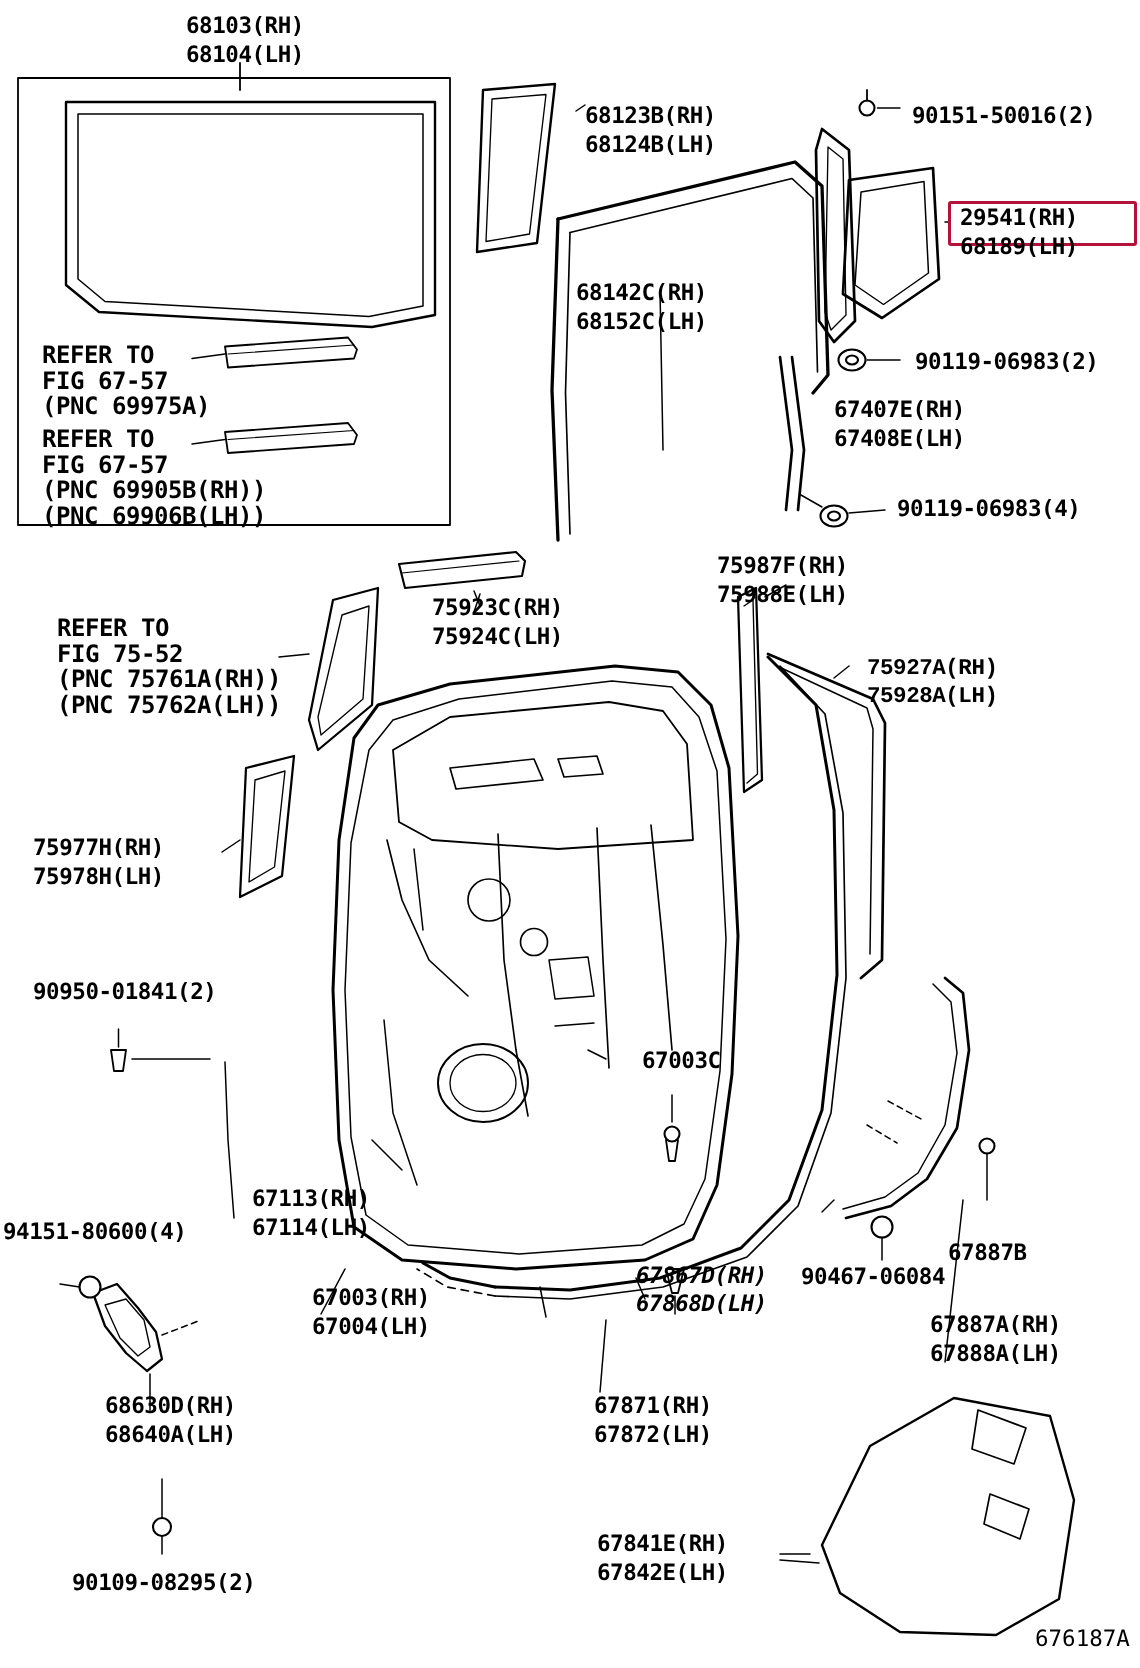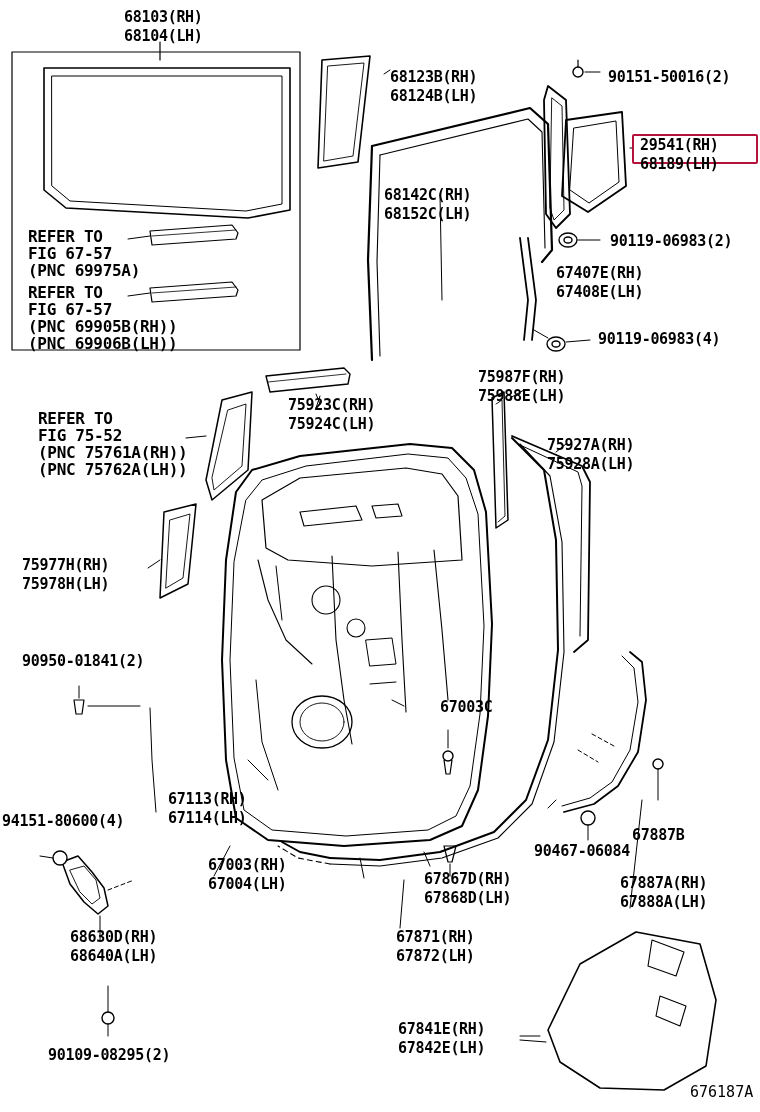--- a/index.html
+++ b/index.html
@@ -230,34 +230,34 @@
 67408E(LH)</div>
 
   <div class="lbl" style="left:598px; top:330px;">90119-06983(4)</div>
 
   <div class="lbl" style="left:288px; top:396px;">75923C(RH)
 75924C(LH)</div>
 
   <div class="lbl" style="left:478px; top:368px;">75987F(RH)
 75988E(LH)</div>
 
-  <div class="lbl" style="left:547px; top:436px;">75927A(RH)
+  <div class="lbl" style="left:578px; top:436px;font-family:Liberation Mono, monospace;">75927A(RH)
 75928A(LH)</div>
 
   <div class="lbl small" style="left:38px; top:410px;">REFER TO
 FIG 75-52
 (PNC 75761A(RH))
 (PNC 75762A(LH))</div>
 
   <div class="lbl" style="left:22px; top:556px;">75977H(RH)
 75978H(LH)</div>
 
   <div class="lbl" style="left:22px; top:652px;">90950-01841(2)</div>
 
-  <div class="lbl" style="left:428px; top:698px;margin-left:12px;">67003C</div>
+  <div class="lbl" style="left:428px; top:698px;">67003C</div>
 
   <div class="lbl small" style="left:28px; top:228px;">REFER TO
 FIG 67-57
 (PNC 69975A)</div>
 
   <div class="lbl small" style="left:28px; top:284px;">REFER TO
 FIG 67-57
 (PNC 69905B(RH))
 (PNC 69906B(LH))</div>
 
@@ -267,21 +267,21 @@
 67114(LH)</div>
 
   <div class="lbl" style="left:208px; top:856px;">67003(RH)
 67004(LH)</div>
 
   <div class="lbl" style="left:70px; top:928px;">68630D(RH)
 68640A(LH)</div>
 
   <div class="lbl" style="left:48px; top:1046px;">90109-08295(2)</div>
 
-  <div class="lbl" style="left:424px; top:870px;">67867D(RH)
+  <div class="lbl" style="left:424px; top:841px;font-style:italic;">67867D(RH)
 67868D(LH)</div>
 
   <div class="lbl" style="left:396px; top:928px;">67871(RH)
 67872(LH)</div>
 
   <div class="lbl" style="left:534px; top:842px;">90467-06084</div>
 
   <div class="lbl" style="left:632px; top:826px;">67887B</div>
 
   <div class="lbl" style="left:620px; top:874px;">67887A(RH)

